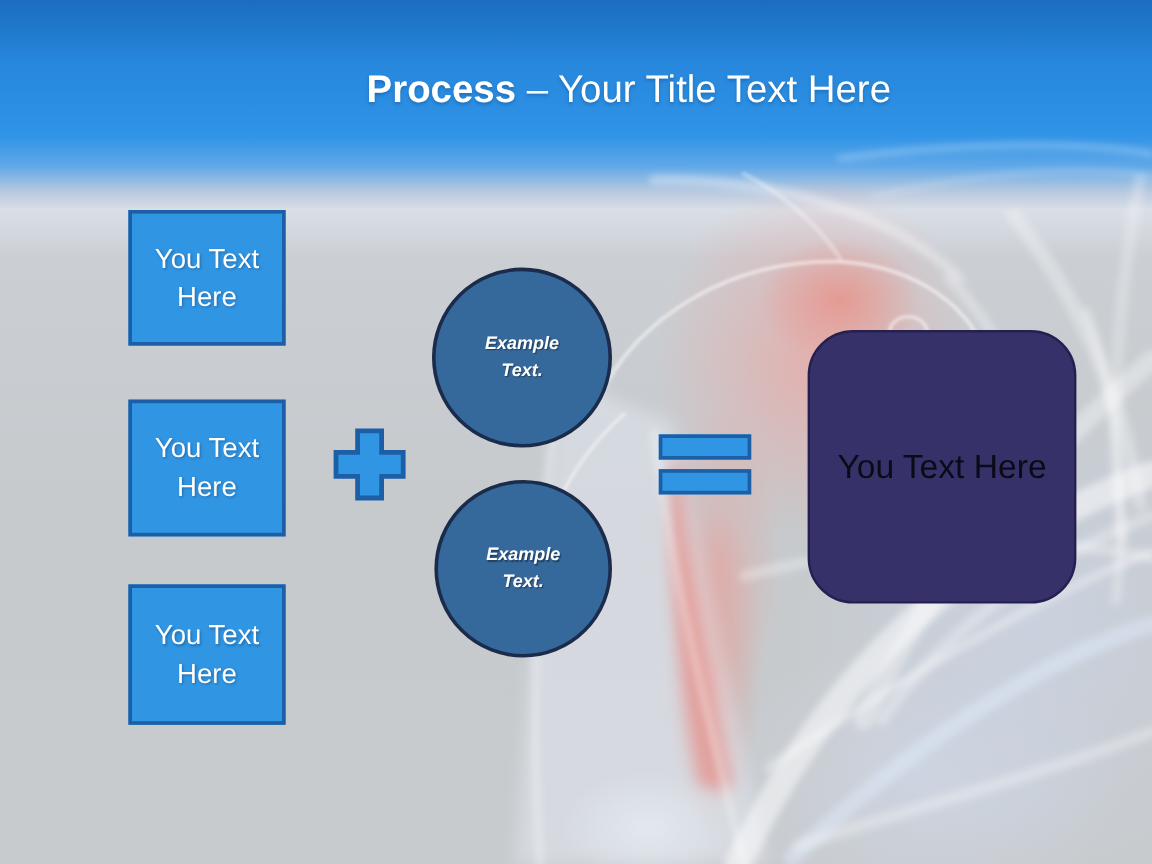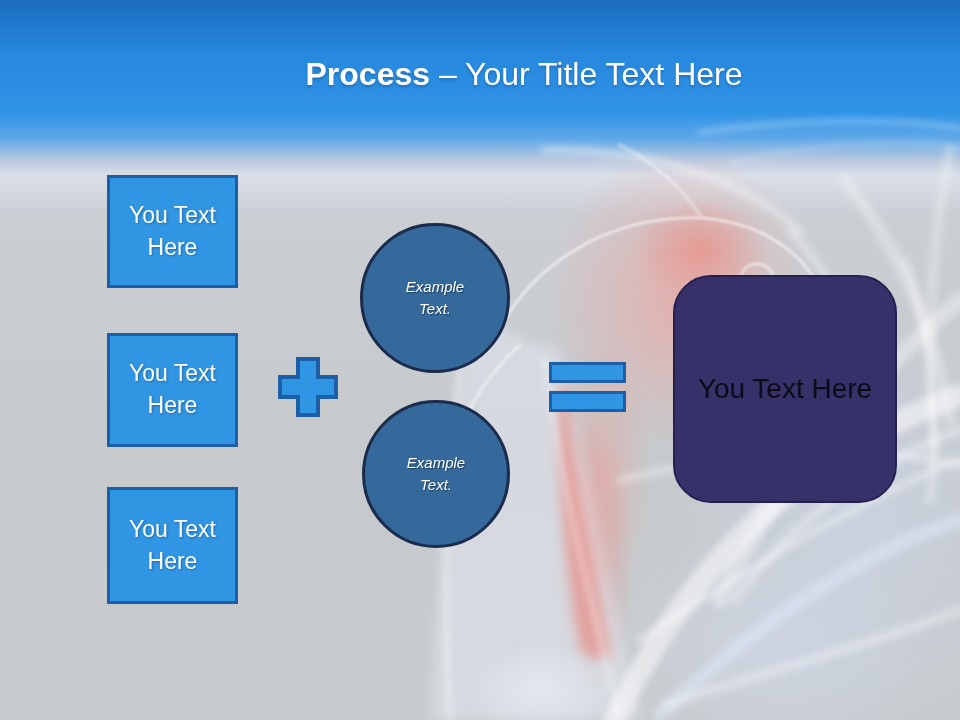--- a/index.html
+++ b/index.html
@@ -31,21 +31,21 @@
   }
   .sq span{text-shadow:1px 1px 2px rgba(15,60,110,0.45);padding:0 12px;}
   .sq1{top:175px;height:113px;}
   .sq2{top:333px;height:114px;}
   .sq3{top:487px;height:117px;}
   .plus{position:absolute;left:277px;top:356px;width:62px;height:62px;}
   .circle{
     position:absolute;box-sizing:border-box;border-radius:50%;
     background:#35689b;border:3px solid #1b2b4b;
     display:flex;align-items:center;justify-content:center;text-align:center;
-    color:#ffffff;font-size:15px;font-weight:normal;font-style:italic;line-height:1.5;
+    color:#ffffff;font-size:15px;font-weight:bold;font-style:italic;line-height:1.5;
   }
   .circle span{text-shadow:1px 1px 1px rgba(0,0,0,0.40);width:90px;}
   .circle1{left:360px;top:223px;width:150px;height:150px;}
   .circle2{left:362px;top:400px;width:148px;height:148px;}
   .equals{position:absolute;left:549px;top:362px;width:77px;}
   .equals .bar{
     width:77px;height:21px;box-sizing:border-box;
     background:#3095e2;border:3px solid #1d5fa6;
   }
   .equals .bar + .bar{margin-top:8px;}

